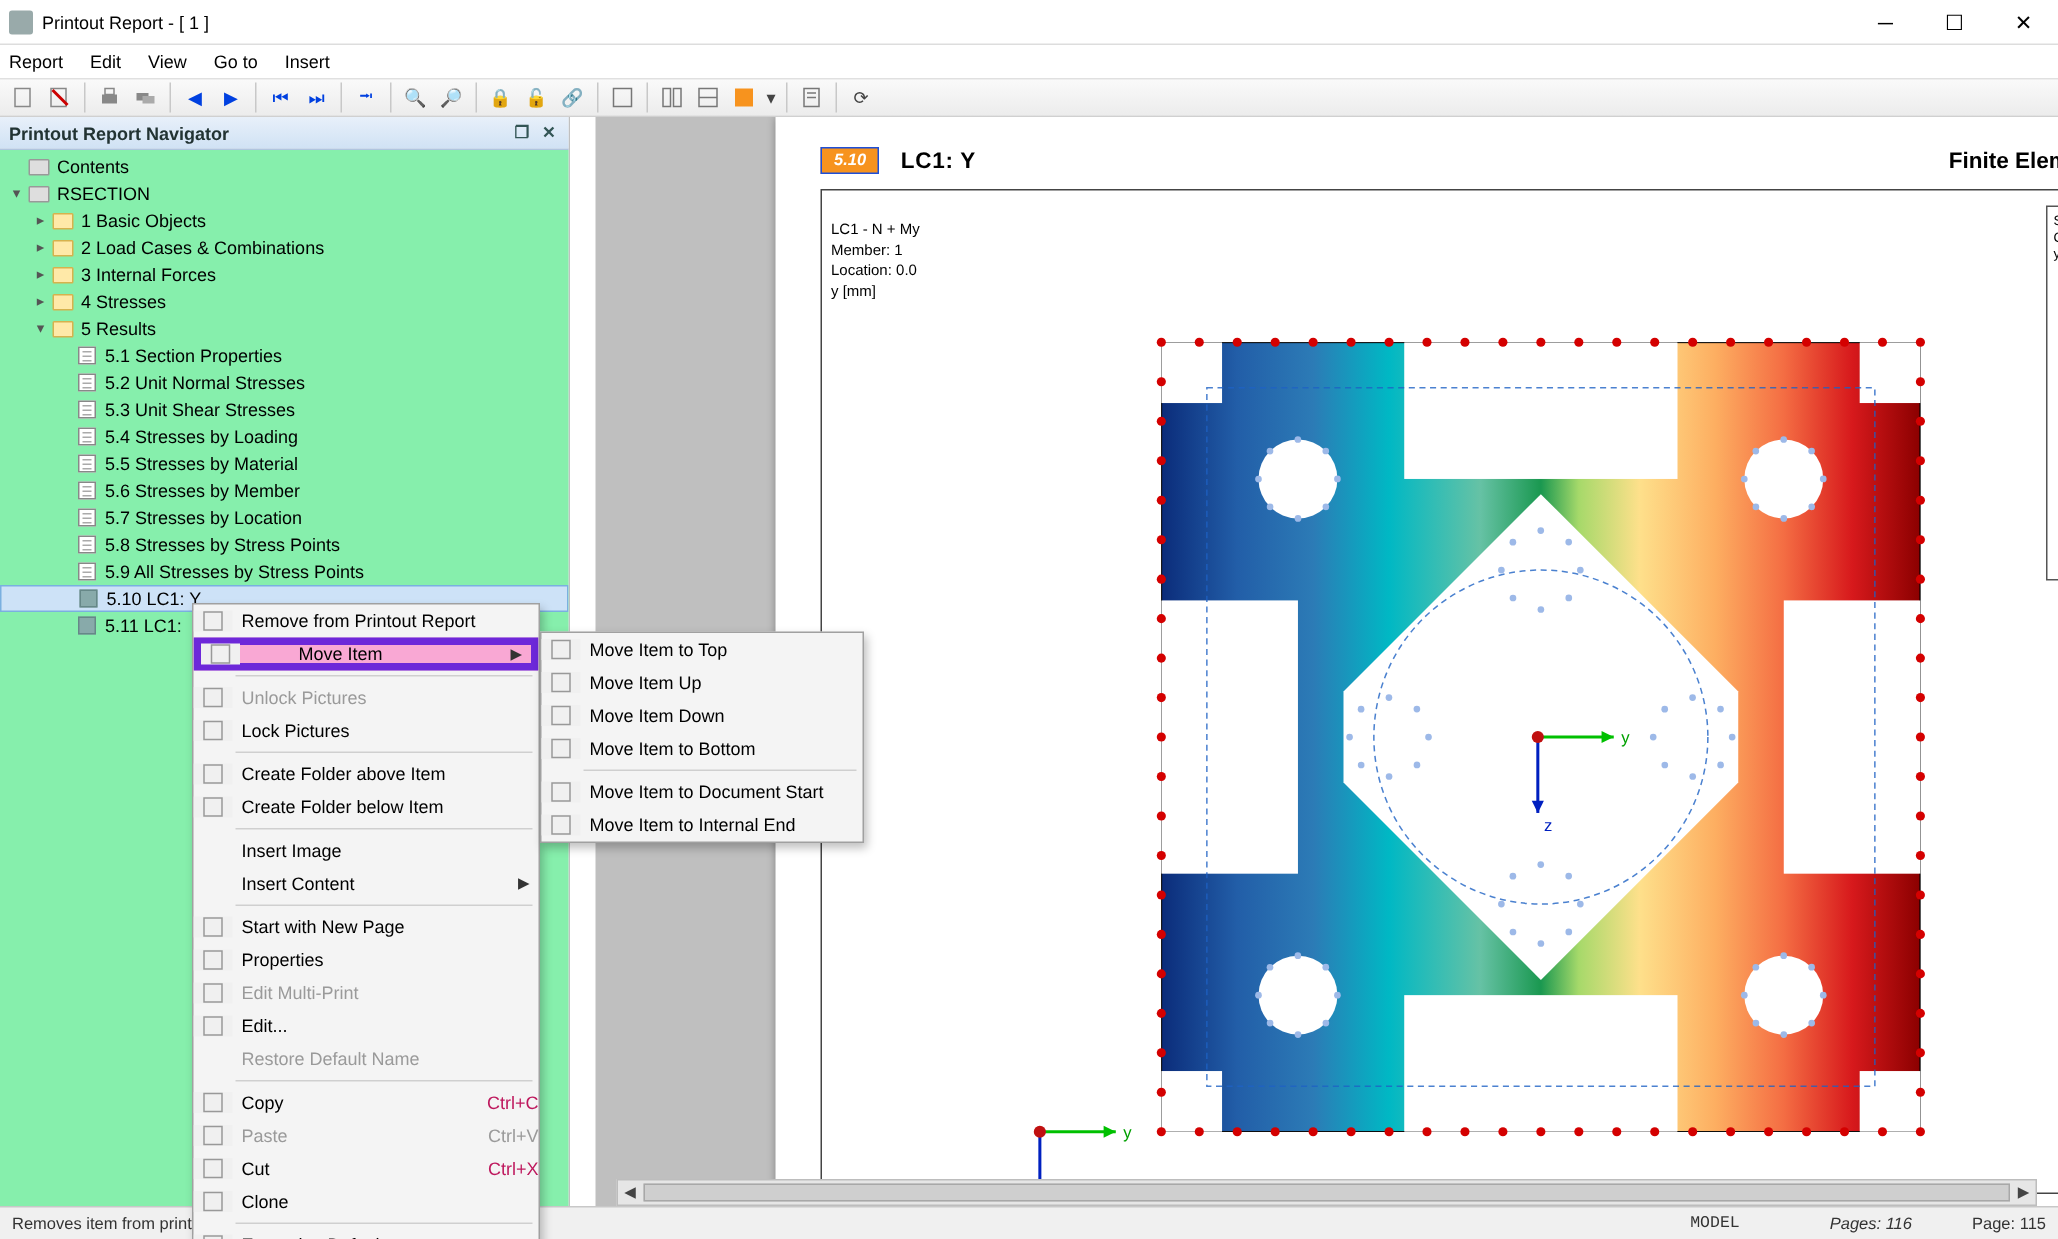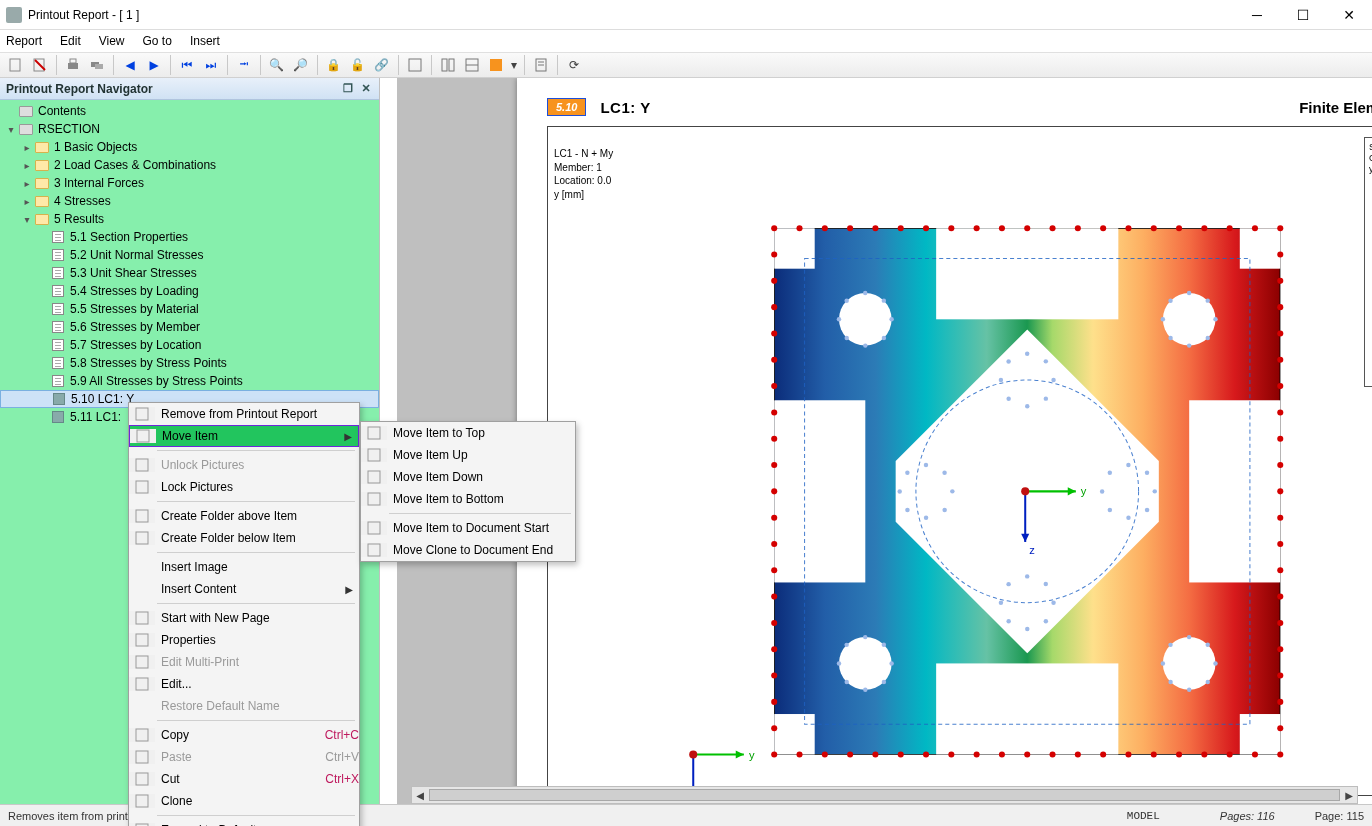--- a/index.html
+++ b/index.html
@@ -49,21 +49,21 @@
 .h-scroll .thumb{flex:1; height:12px; background:#cfcfcf; border:1px solid #a8a8a8; margin:0 1px;}
 .statusbar { height:22px; background:#f0f0f0; border-top:1px solid #c8c8c8; display:flex; align-items:center; font-size:11px; color:#333; padding:0 8px;}
 .statusbar .sg{flex:1;}
 .ctx-menu { position:absolute; background:#f4f4f4; border:1px solid #a0a0a0; box-shadow:2px 3px 6px rgba(0,0,0,.25); font-size:12px; z-index:100; }
 .ctx-menu .mrow{display:flex; align-items:center; height:22px; position:relative;}
 .ctx-menu .micon{width:26px; display:flex; align-items:center; justify-content:center; background:#f0f0f0;}
 .ctx-menu .mlabel{flex:1; padding-left:6px; white-space:nowrap;}
 .ctx-menu .msc{color:#be185d; padding-left:18px;}
 .ctx-menu .carrow{position:absolute; right:6px; font-size:10px; color:#333;}
 .ctx-menu .mrow.disabled .mlabel,.ctx-menu .mrow.disabled .msc{color:#9a9a9a;}
-.ctx-menu .mrow.hl{background:#22c55e; border:1px solid #6d28d9; height:22px;}
+.ctx-menu .mrow.hl{background:#f9a8d4; border:5px solid #6d28d9; height:22px;gap:33px;}
 .ctx-menu .sep{height:1px; background:#cfcfcf; margin:3px 4px 3px 28px;}
 .ctx-menu.main{ left:128px; top:402px; width:232px;}
 .ctx-menu.sub{ left:360px; top:421px; width:216px;}
 svg.fe-plot { width:100%; height:100%; }
 </style>
 </head>
 <body>
 
 <div class="titlebar">
   <div class="t-icon"></div>
@@ -789,15 +789,15 @@
         </svg>
       </span>
       <span class="mlabel">Move Item to Document Start</span>
     </div>
     <div class="mrow">
       <span class="micon">
         <svg width="14" height="14">
           <rect x="1" y="1" width="12" height="12" fill="none" stroke="#999"></rect>
         </svg>
       </span>
-      <span class="mlabel">Move Clone to Document End</span>
+      <span class="mlabel">Move Item to Internal End</span>
     </div>
   </div>
 
 </body></html>

